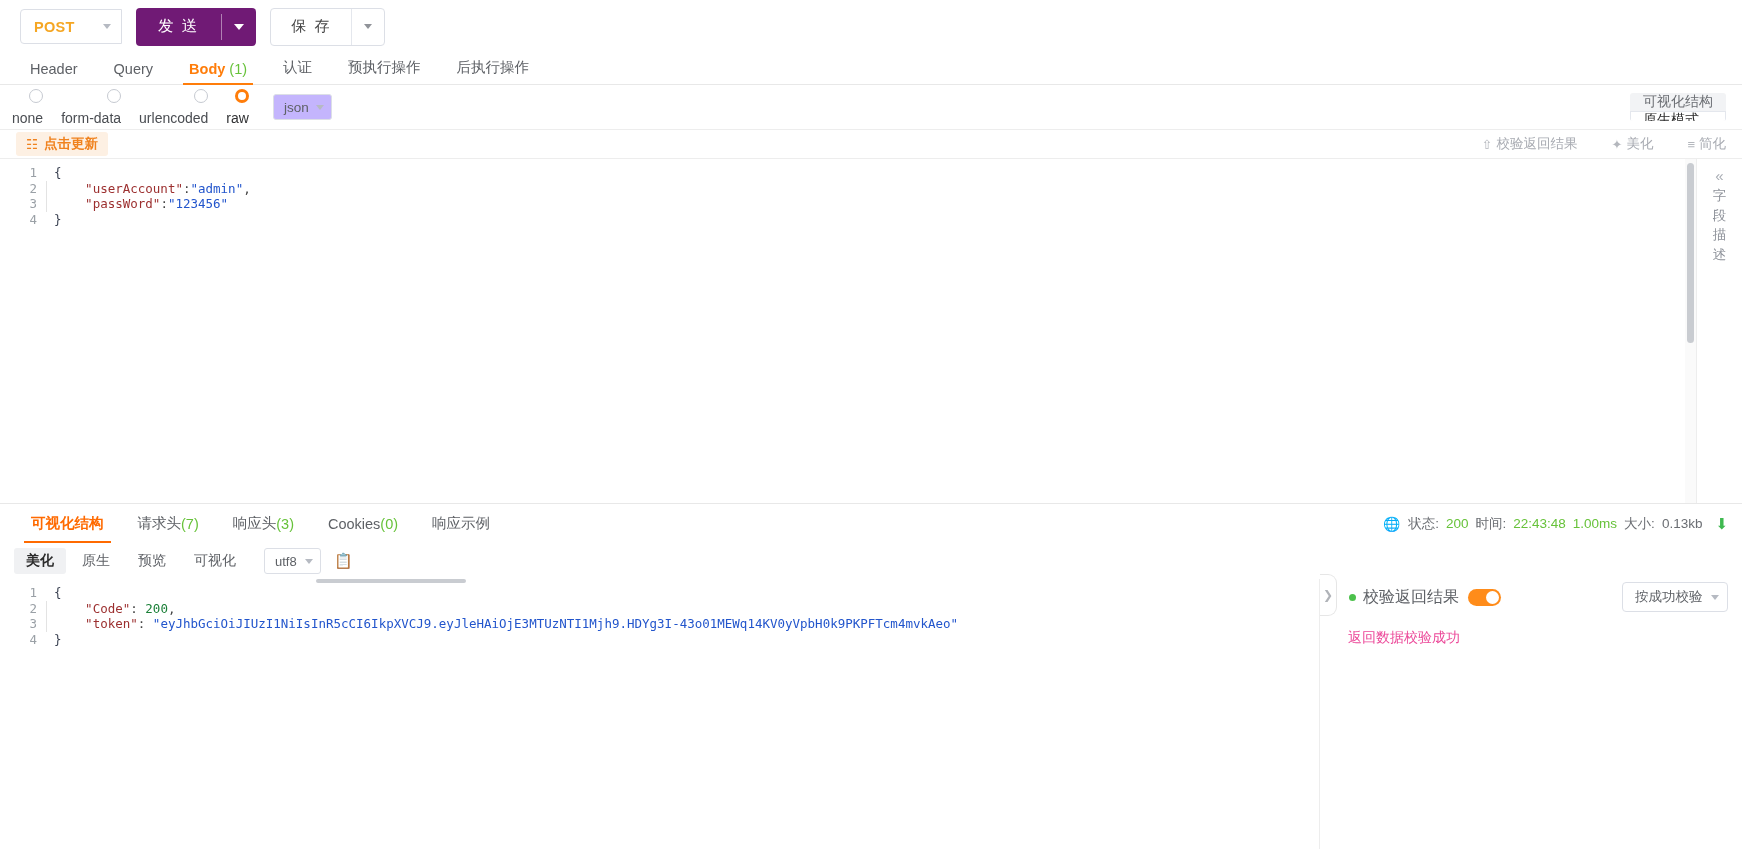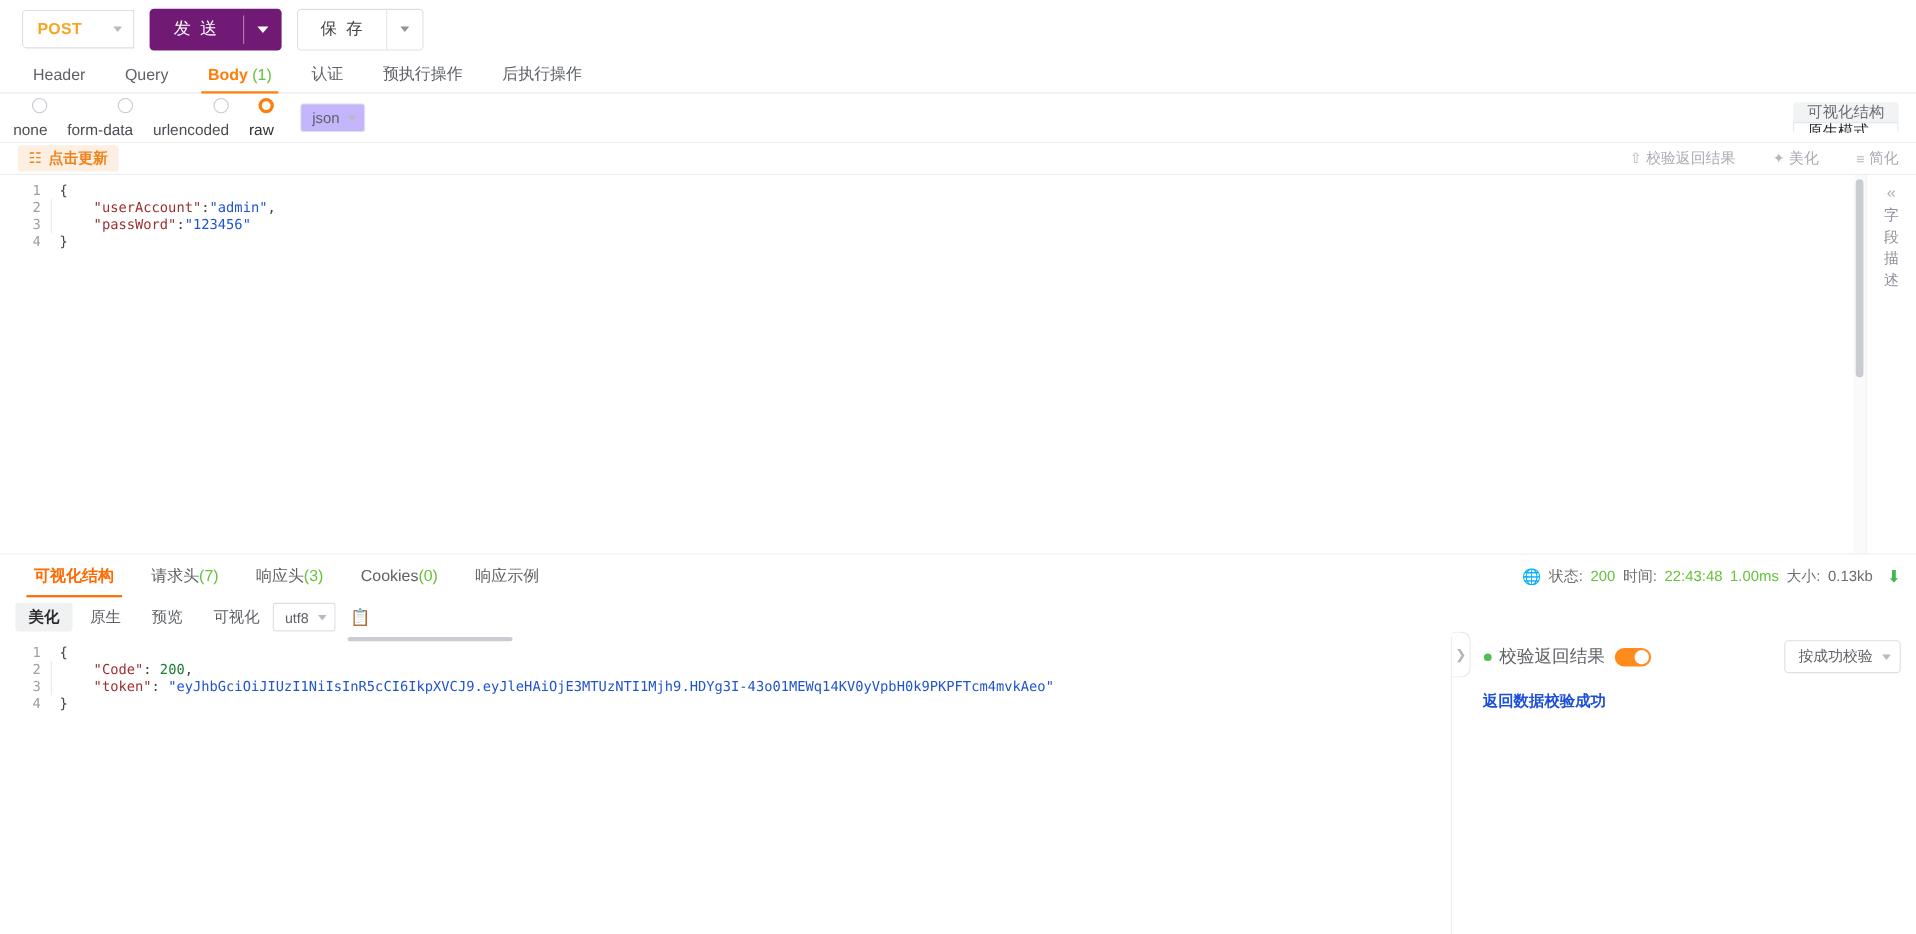--- a/index.html
+++ b/index.html
@@ -204,21 +204,21 @@
   .resp-tab .cnt { color: #67c23a; font-weight: normal; }
   .status-info { display: flex; align-items: center; gap: 7px; font-size: 13.5px; color: #6b6e73; margin-left: auto; white-space: nowrap; }
   .status-info .g { color: #67c23a; }
   .globe { color: #b9bcc2; font-size: 14px; }
   .dl-ico { color: #3fb950; font-size: 15px; margin-left: 6px; }
 
   .resp-toolbar { height: 36px; flex:none; display: flex; align-items: center; padding: 0 14px; }
   .rtb-btn { padding: 4px 12px; font-size: 14px; color: #5e6166; border-radius: 3px; cursor: pointer; }
   .rtb-btn.active { background: #f0f1f3; color: #2b2b2b; font-weight: bold; }
   .enc-select {
-    margin-left: 0; height: 26px; min-width: 56px;
+    margin-left: 16px; height: 26px; min-width: 56px;
     border: 1px solid #dcdfe6; border-radius: 3px;
     display: flex; align-items: center; gap: 8px; justify-content: space-between;
     padding: 0 7px 0 10px; font-size: 13px; color: #5e6166; background: #fff; cursor: pointer;
   }
   .copy-ico { margin-left: 14px; color: #9aa0a6; font-size: 15px; cursor: pointer; }
 
   .resp-body { flex: 1; display: flex; min-height: 0; }
   .resp-code { width: 1320px; flex: none; display: flex; position: relative; border-right: 1px solid #ededed; }
   .valid-panel { flex: 1; display: flex; flex-direction: column; }
   .valid-head { height: 36px; display: flex; align-items: center; padding: 0 14px 0 0; position: relative; }
@@ -236,21 +236,21 @@
     width: 33px; height: 17px; border-radius: 9px; background: #ff8c1a;
     position: relative; cursor: pointer;
   }
   .toggle::after { content: ""; position: absolute; right: 2px; top: 2px; width: 13px; height: 13px; border-radius: 50%; background: #fff; }
   .pass-select {
     margin-left: auto; height: 30px; min-width: 106px;
     border: 1px solid #dcdfe6; border-radius: 4px;
     display: flex; align-items: center; justify-content: space-between; gap: 6px;
     padding: 0 8px 0 12px; font-size: 13.5px; color: #5e6166; background: #fff; cursor: pointer;
   }
-  .valid-msg { padding: 14px 0 0 28px; color: #1d4ed8; font-size: 14px; font-weight: bold; }
+  .valid-msg { padding: 14px 0 0 28px; color: #ec4899; font-size: 14px; }
   .resp-scrollbar { position: absolute; left: 46px; right: 8px; top: 0; height: 4px; }
   .resp-scroll-thumb { height: 4px; background: #c9ccd1; border-radius: 2px; width: 150px; margin-left: 270px; }
 </style>
 </head>
 <body>
 
 <div class="app">
 
   <div class="urlbar">
     <div class="method-select">

